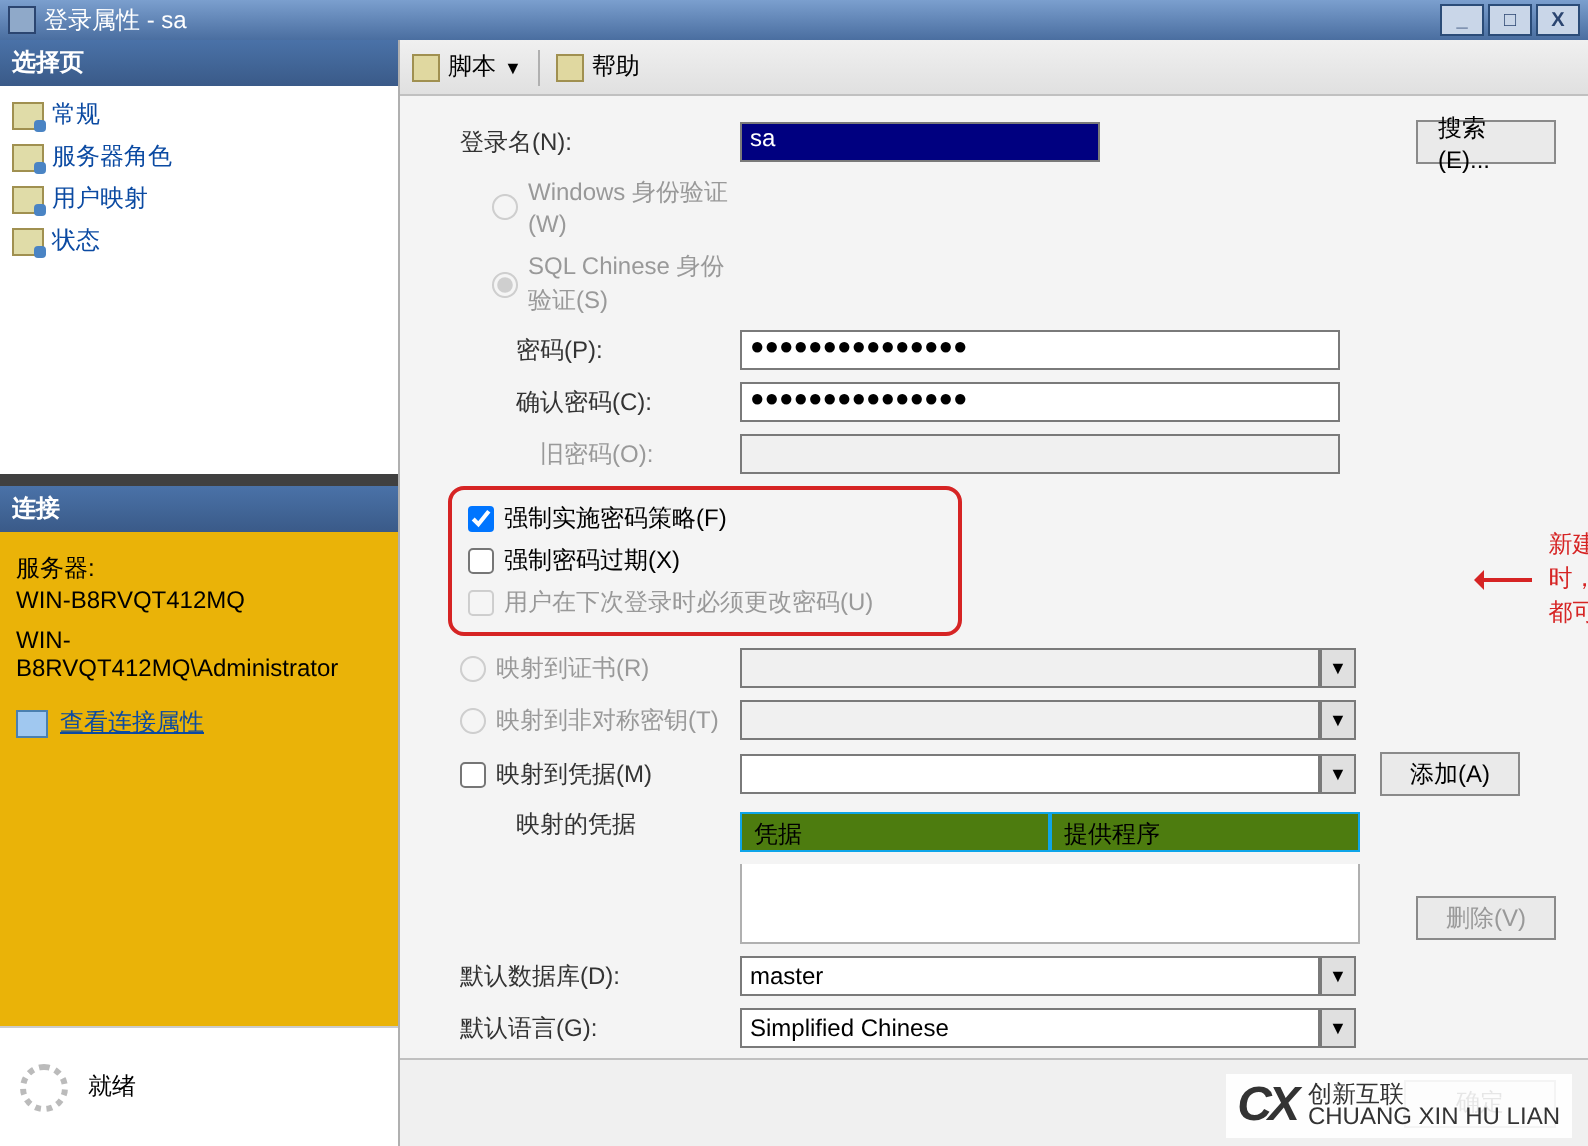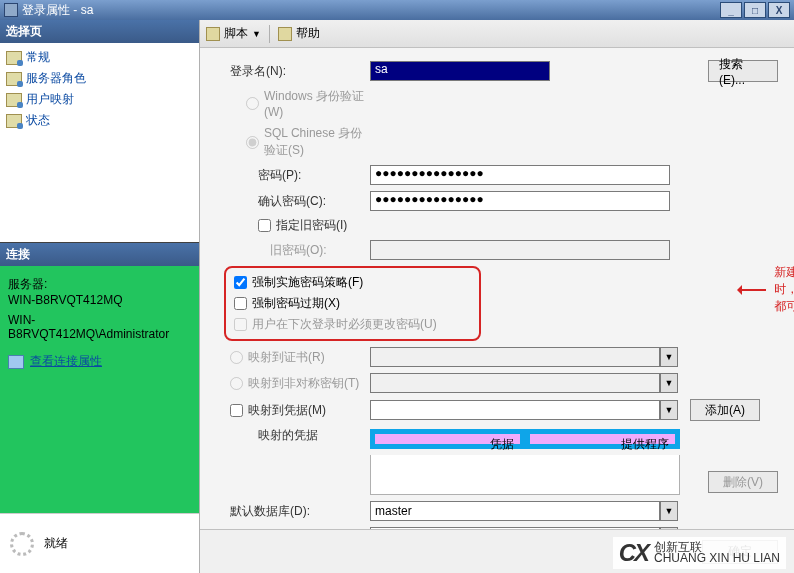--- a/index.html
+++ b/index.html
@@ -9,26 +9,26 @@
 .titlebar { height: 20px; background: linear-gradient(#7b9fce, #4a6ea0); display: flex; align-items: center; color: #fff; padding: 0 4px; }
 .titlebar .icon { width: 14px; height: 14px; background: #8fa9c9; border: 1px solid #2b4570; margin-right: 4px; }
 .titlebar .title { flex: 1; }
 .titlebar .winbtns { display: flex; gap: 2px; }
 .winbtn { width: 22px; height: 16px; background: #c9d6e8; border: 1px solid #2b4c78; color: #2b4570; display: flex; align-items: center; justify-content: center; font-weight: bold; font-size: 10px; }
 
 
 .container { display: flex; height: calc(573px - 20px); }
 .leftpane { width: 200px; background: #f8f8f8; border-right: 1px solid #b0b0b0; display: flex; flex-direction: column; }
 .sectionhead { background: linear-gradient(#4a72a8, #3a5a88); color: #fff; padding: 3px 6px; font-weight: bold; }
-.navlist { padding: 4px 6px; background: #fff; flex: 0 0 auto; border-bottom: 1px solid #404040; min-height: 200px; }
+.navlist { padding: 4px 6px; background: #fff; flex: 0 0 auto; border-bottom: 6px solid #404040; min-height: 200px; }
 .navitem { display: flex; align-items: center; gap: 4px; padding: 2px 0; color: #0b4aa2; cursor: pointer; }
 .navitem .navicon { width: 16px; height: 14px; background: #e0dca8; border: 1px solid #a09050; position: relative; }
 .navitem .navicon::after { content: ""; position: absolute; right: -2px; bottom: -2px; width: 6px; height: 6px; background: #4a84c4; border-radius: 2px; }
 
-.conninfo { padding: 6px 8px; background: #22c55e; flex: 1; }
+.conninfo { padding: 6px 8px; background: #eab308; flex: 1; }
 .conninfo .lbl { color: #000; margin-top: 4px; }
 .conninfo .val { color: #000; margin-bottom: 6px; }
 .viewlink { display: flex; align-items: center; gap: 6px; margin-top: 12px; }
 .viewlink .linkicon { width: 16px; height: 14px; background: #a0c8f0; border: 1px solid #4a80b0; }
 .viewlink a { color: #0b4aa2; text-decoration: underline; }
 
 .progressbox { padding: 10px; display: flex; align-items: center; gap: 10px; background: #fff; border-top: 1px solid #ccc; min-height: 60px; }
 .spinnericon { width: 24px; height: 24px; border: 3px dotted #bbb; border-radius: 50%; }
 
 
@@ -57,21 +57,21 @@
 .redbox { border: 2px solid #d62424; border-radius: 8px; padding: 6px 8px; margin: 4px 0 6px -6px; width: 257px; }
 .annot { position: absolute; top: 244px; left: 540px; color: #d62424; display: flex; align-items: center; }
 .annot .arrow { width: 60px; height: 2px; background: #d62424; position: relative; margin-right: 8px; }
 .annot .arrow::before { content: ""; position: absolute; left: -8px; top: -4px; border: 5px solid transparent; border-right-color: #d62424; }
 
 .select { display: flex; }
 .select .selbox { border: 1px solid #7a7a7a; background: #fff; height: 20px; width: 290px; padding: 0 4px; display: flex; align-items: center; }
 .select .selbtn { width: 18px; height: 20px; border: 1px solid #7a7a7a; background: #e0e0e0; display: flex; align-items: center; justify-content: center; font-size: 9px; }
 
 .tablehead { display: flex; margin-top: 2px; }
-.tablehead .th { flex: 1; background: #f0abfc; border: 5px solid #0ea5e9; height: 20px; padding: 2px 6px; text-align: right; }
+.tablehead .th { flex: 1; background: #4d7c0f; border: 1px solid #0ea5e9; height: 20px; padding: 2px 6px; }
 .tablebody { height: 40px; border: 1px solid #b0b0b0; border-top: none; background: #fff; }
 
 .rightbtns { width: 70px; display: flex; flex-direction: column; gap: 6px; margin-left: 6px; }
 
 .footer { height: 44px; display: flex; align-items: center; justify-content: flex-end; padding: 0 16px; gap: 8px; border-top: 1px solid #c0c0c0; background: #f0f0f0; }
 .footbtn { width: 76px; height: 24px; border: 1px solid #8a8a8a; background: #eaeaea; display: flex; align-items: center; justify-content: center; }
 
 .watermark { position: absolute; right: 8px; bottom: 4px; color: #333; display: flex; align-items: center; gap: 6px; background: rgba(255,255,255,0.9); padding: 2px 6px; }
 .watermark .wmicon { font-size: 24px; font-weight: bold; font-style: italic; letter-spacing: -2px; }
 .watermark .wmtxt { display: flex; flex-direction: column; font-size: 10px; line-height: 11px; }
@@ -174,26 +174,20 @@
           </div>
       </div>
       <div class="row">
         <div class="lblcol indent2">确认密码(C):</div>
         <div class="fldcol">
             <div class="textinput">●●●●●●●●●●●●●●●</div>
           </div>
       </div>
 
       <div class="row">
-        <div class="lblcol indent2 check">
-          <input type="checkbox" style="">
-          <span>指定旧密码(I)</span>
-        </div>
-      </div>
-      <div class="row">
         <div class="lblcol indent3 disabled">旧密码(O):</div>
         <div class="fldcol">
             <div class="textinput" style="background:#f0f0f0"></div>
           </div>
       </div>
 
       <div class="redbox">
         <div class="check" style="margin-bottom:4px">
           <input type="checkbox" checked="" style="">
           <span>强制实施密码策略(F)</span>

